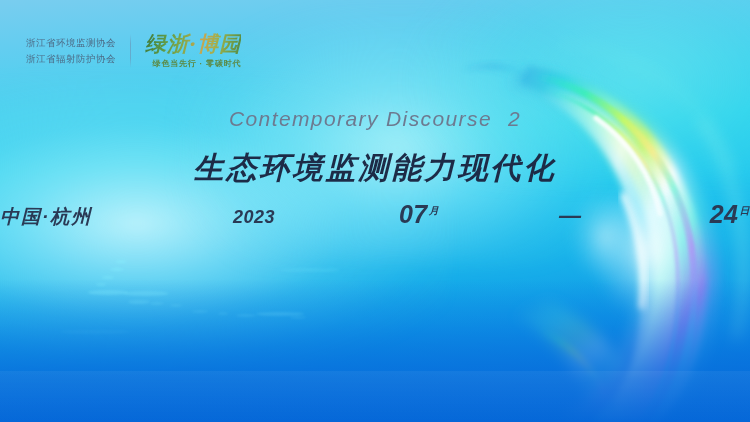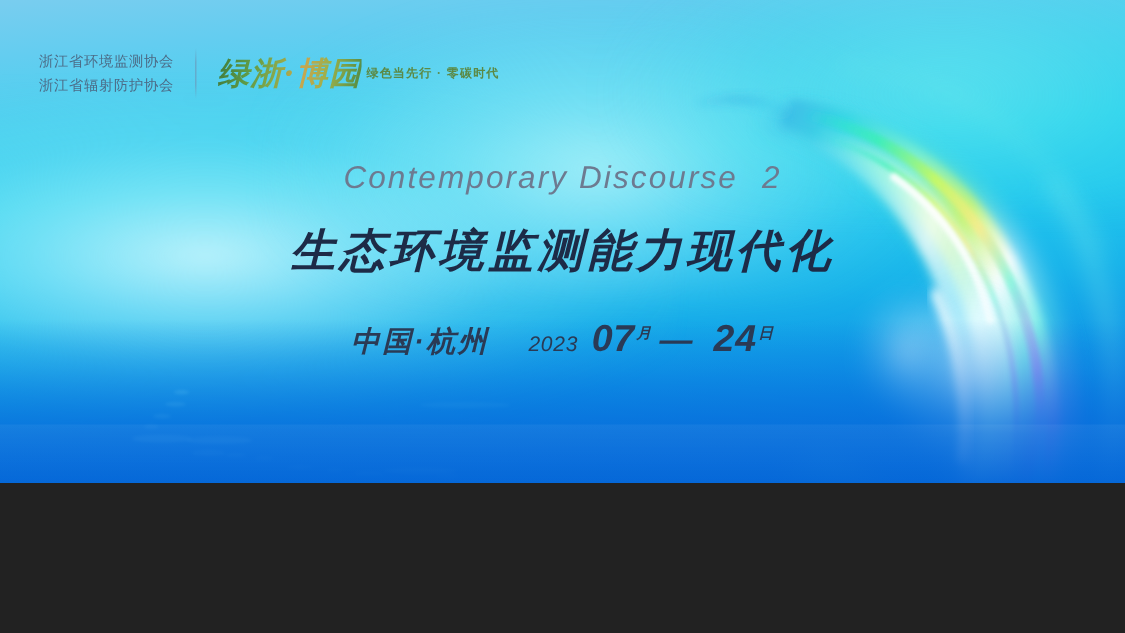--- a/index.html
+++ b/index.html
@@ -4,21 +4,21 @@
 <title>Conference Banner</title>
 <style>
   html, body {
     margin: 0;
     padding: 0;
     background: #222;
   }
   #banner {
     position: relative;
     width: 750px;
-    height: 322px;
+    height: 422px;
     overflow: hidden;
     font-family: "Liberation Sans", "DejaVu Sans", sans-serif;
     background: #fef9c3;
   }
 
   
   .bg-base {
     position: absolute;
     inset: 0;
     background:
@@ -134,21 +134,22 @@
     height: 34px;
     background: linear-gradient(180deg,
       rgba(120,170,200,0) 0%,
       rgba(104,156,190,0.70) 28%,
       rgba(104,156,190,0.70) 72%,
       rgba(120,170,200,0) 100%);
     margin-right: 14px;
   }
   .brand {
     display: flex;
-    align-items: center;
+    flex-direction: column;
+    align-items: flex-end;
     gap: 3px;
   }
   .brand-main {
     font-family: "DejaVu Serif", "Liberation Serif", serif;
     font-size: 21px;
     line-height: 24px;
     font-weight: 700;
     font-style: italic;
     letter-spacing: 1px;
     white-space: nowrap;
@@ -194,40 +195,40 @@
     margin-top: 12px;
     font-size: 30px;
     line-height: 44px;
     font-weight: 700;
     font-style: italic;
     letter-spacing: 3px;
     color: #1d2b47;
     white-space: nowrap;
   }
   .meta {
-    margin-top: 20px;
+    margin-top: 8px;
     display: flex;
-    justify-content: center;
+    justify-content: space-between;
     align-items: baseline;
     gap: 0;
     white-space: nowrap;
     color: #2a3a55;
   }
   .meta-place {
     font-size: 19px;
     line-height: 26px;
     font-weight: 700;
     font-style: italic;
     letter-spacing: 2px;
   }
   .meta-year {
     margin-left: 26px;
-    font-size: 14px;
+    font-size: 18px;
     line-height: 26px;
-    font-weight: 400;
+    font-weight: 700;
     font-style: italic;
     letter-spacing: 0.5px;
   }
   .meta-date {
     margin-left: 9px;
     font-size: 25px;
     line-height: 26px;
     font-weight: 700;
     font-style: italic;
     letter-spacing: 0.5px;

